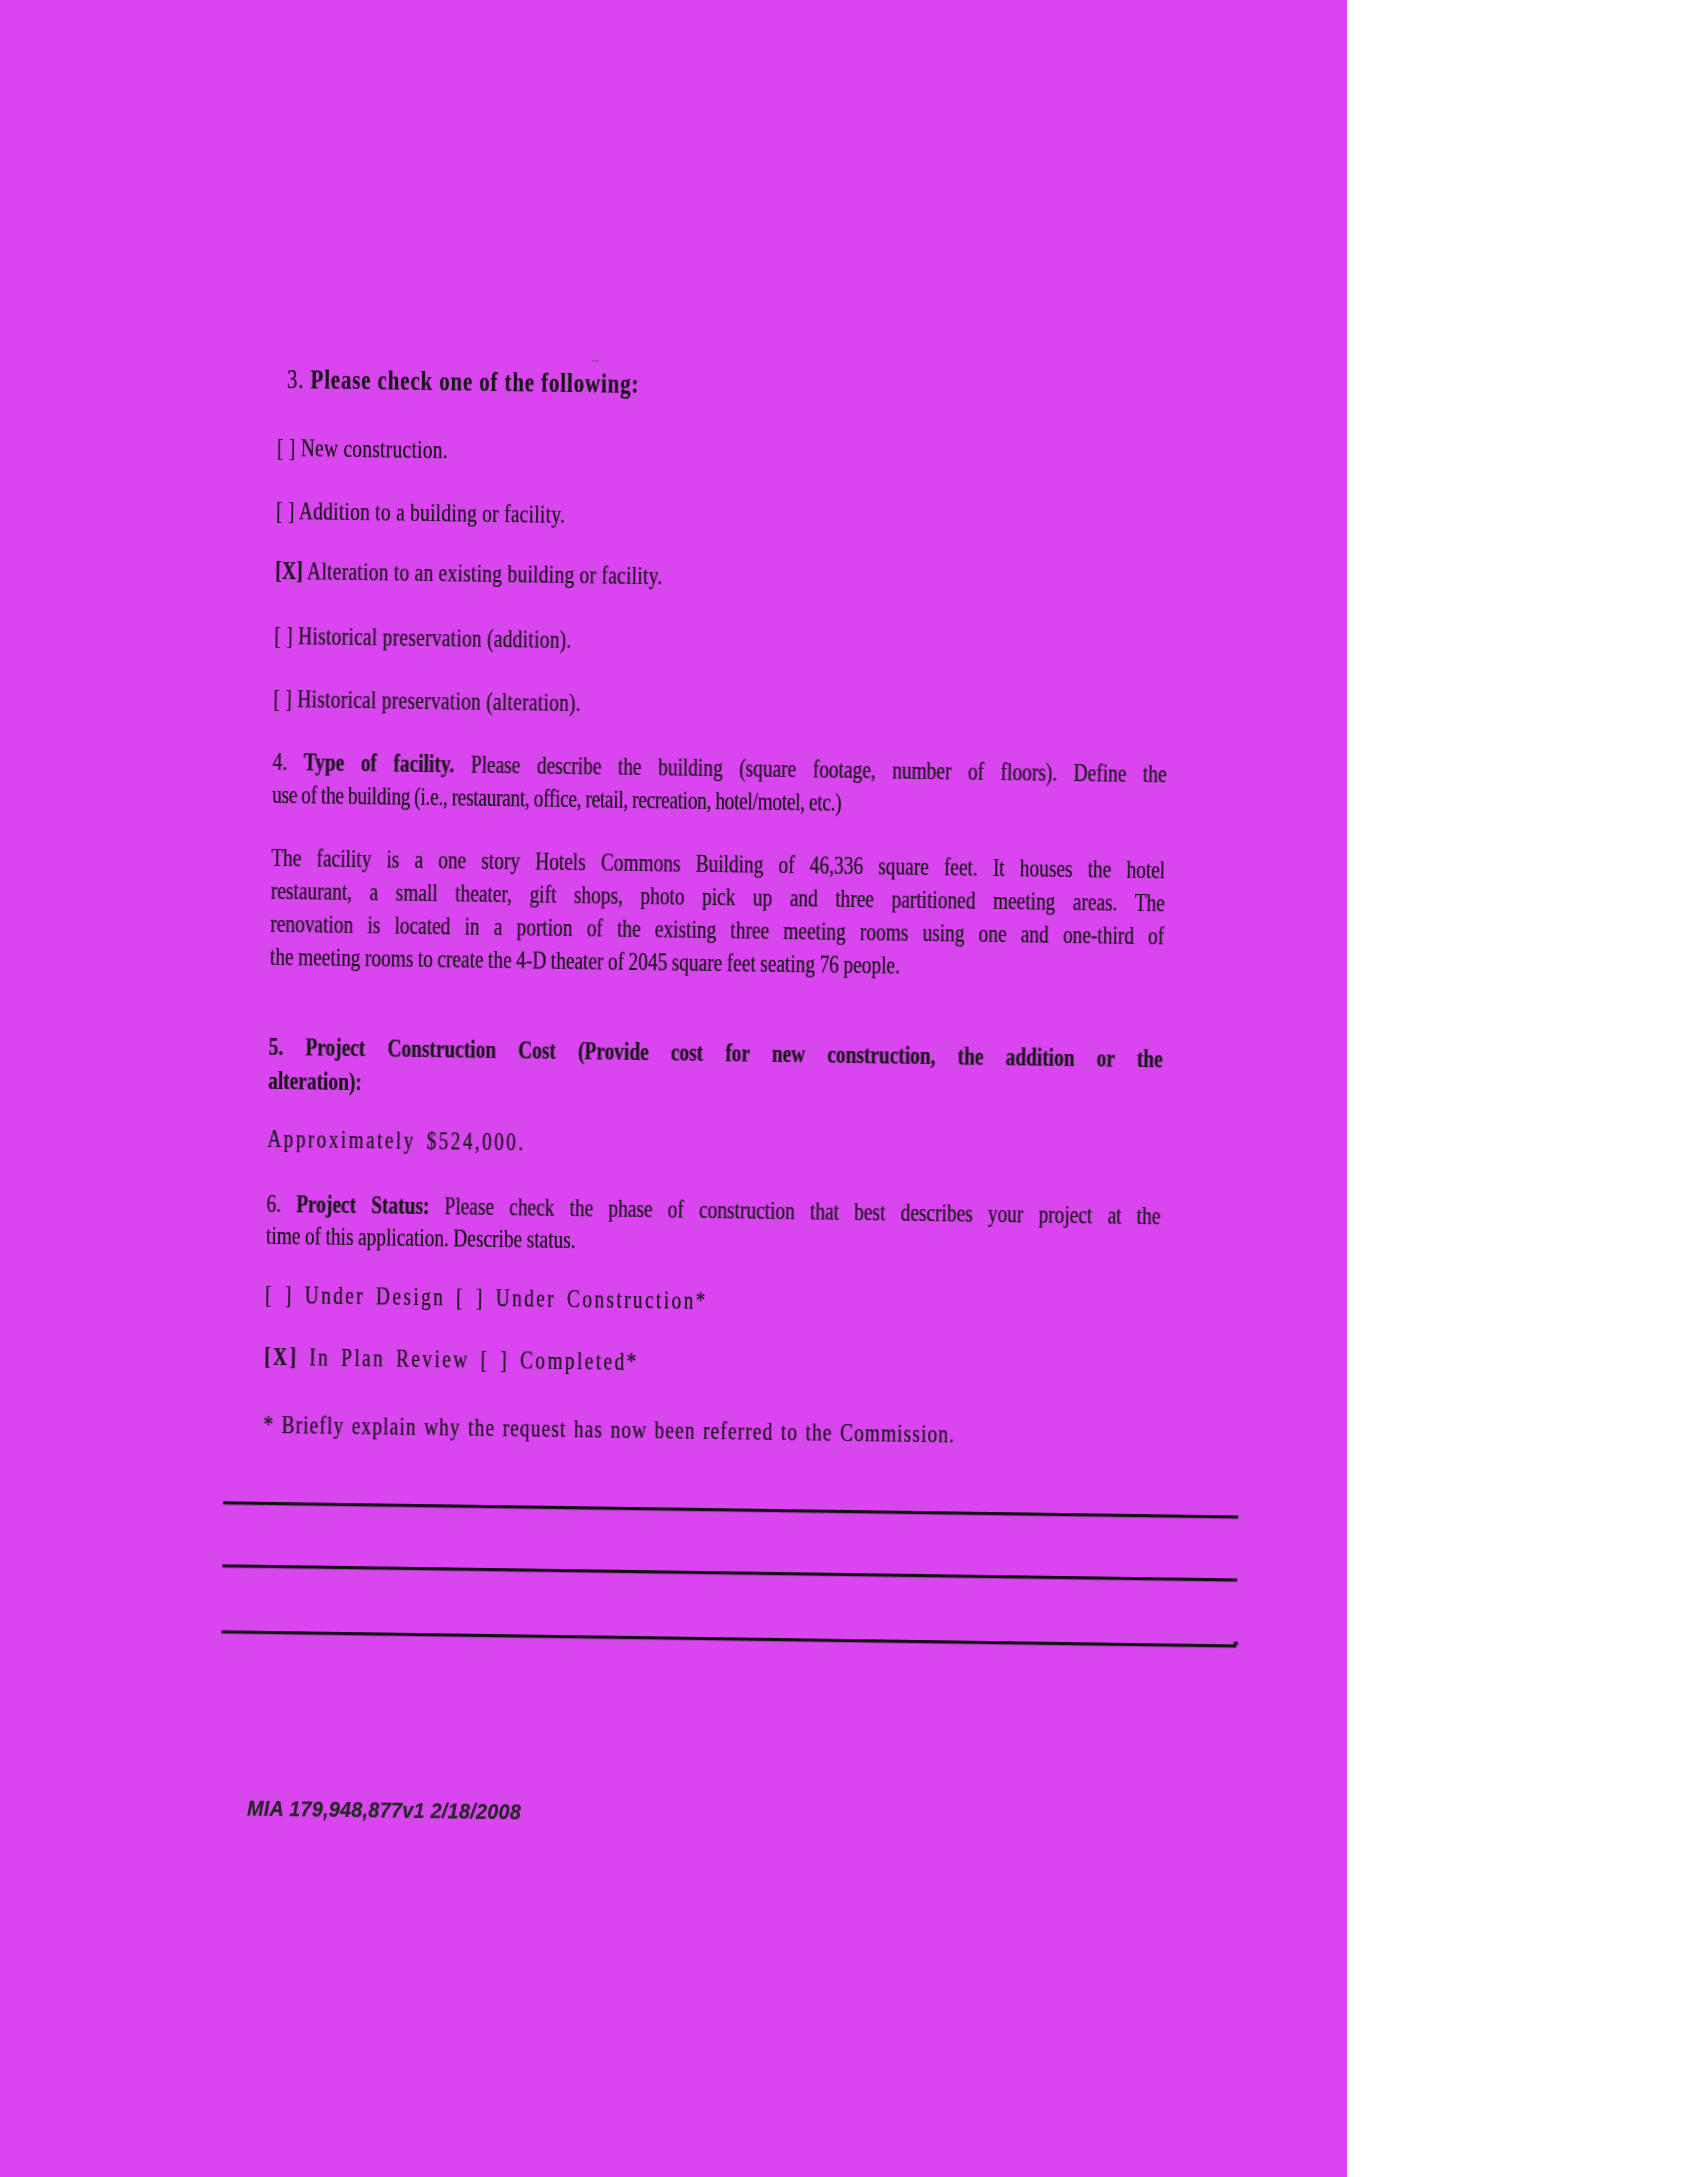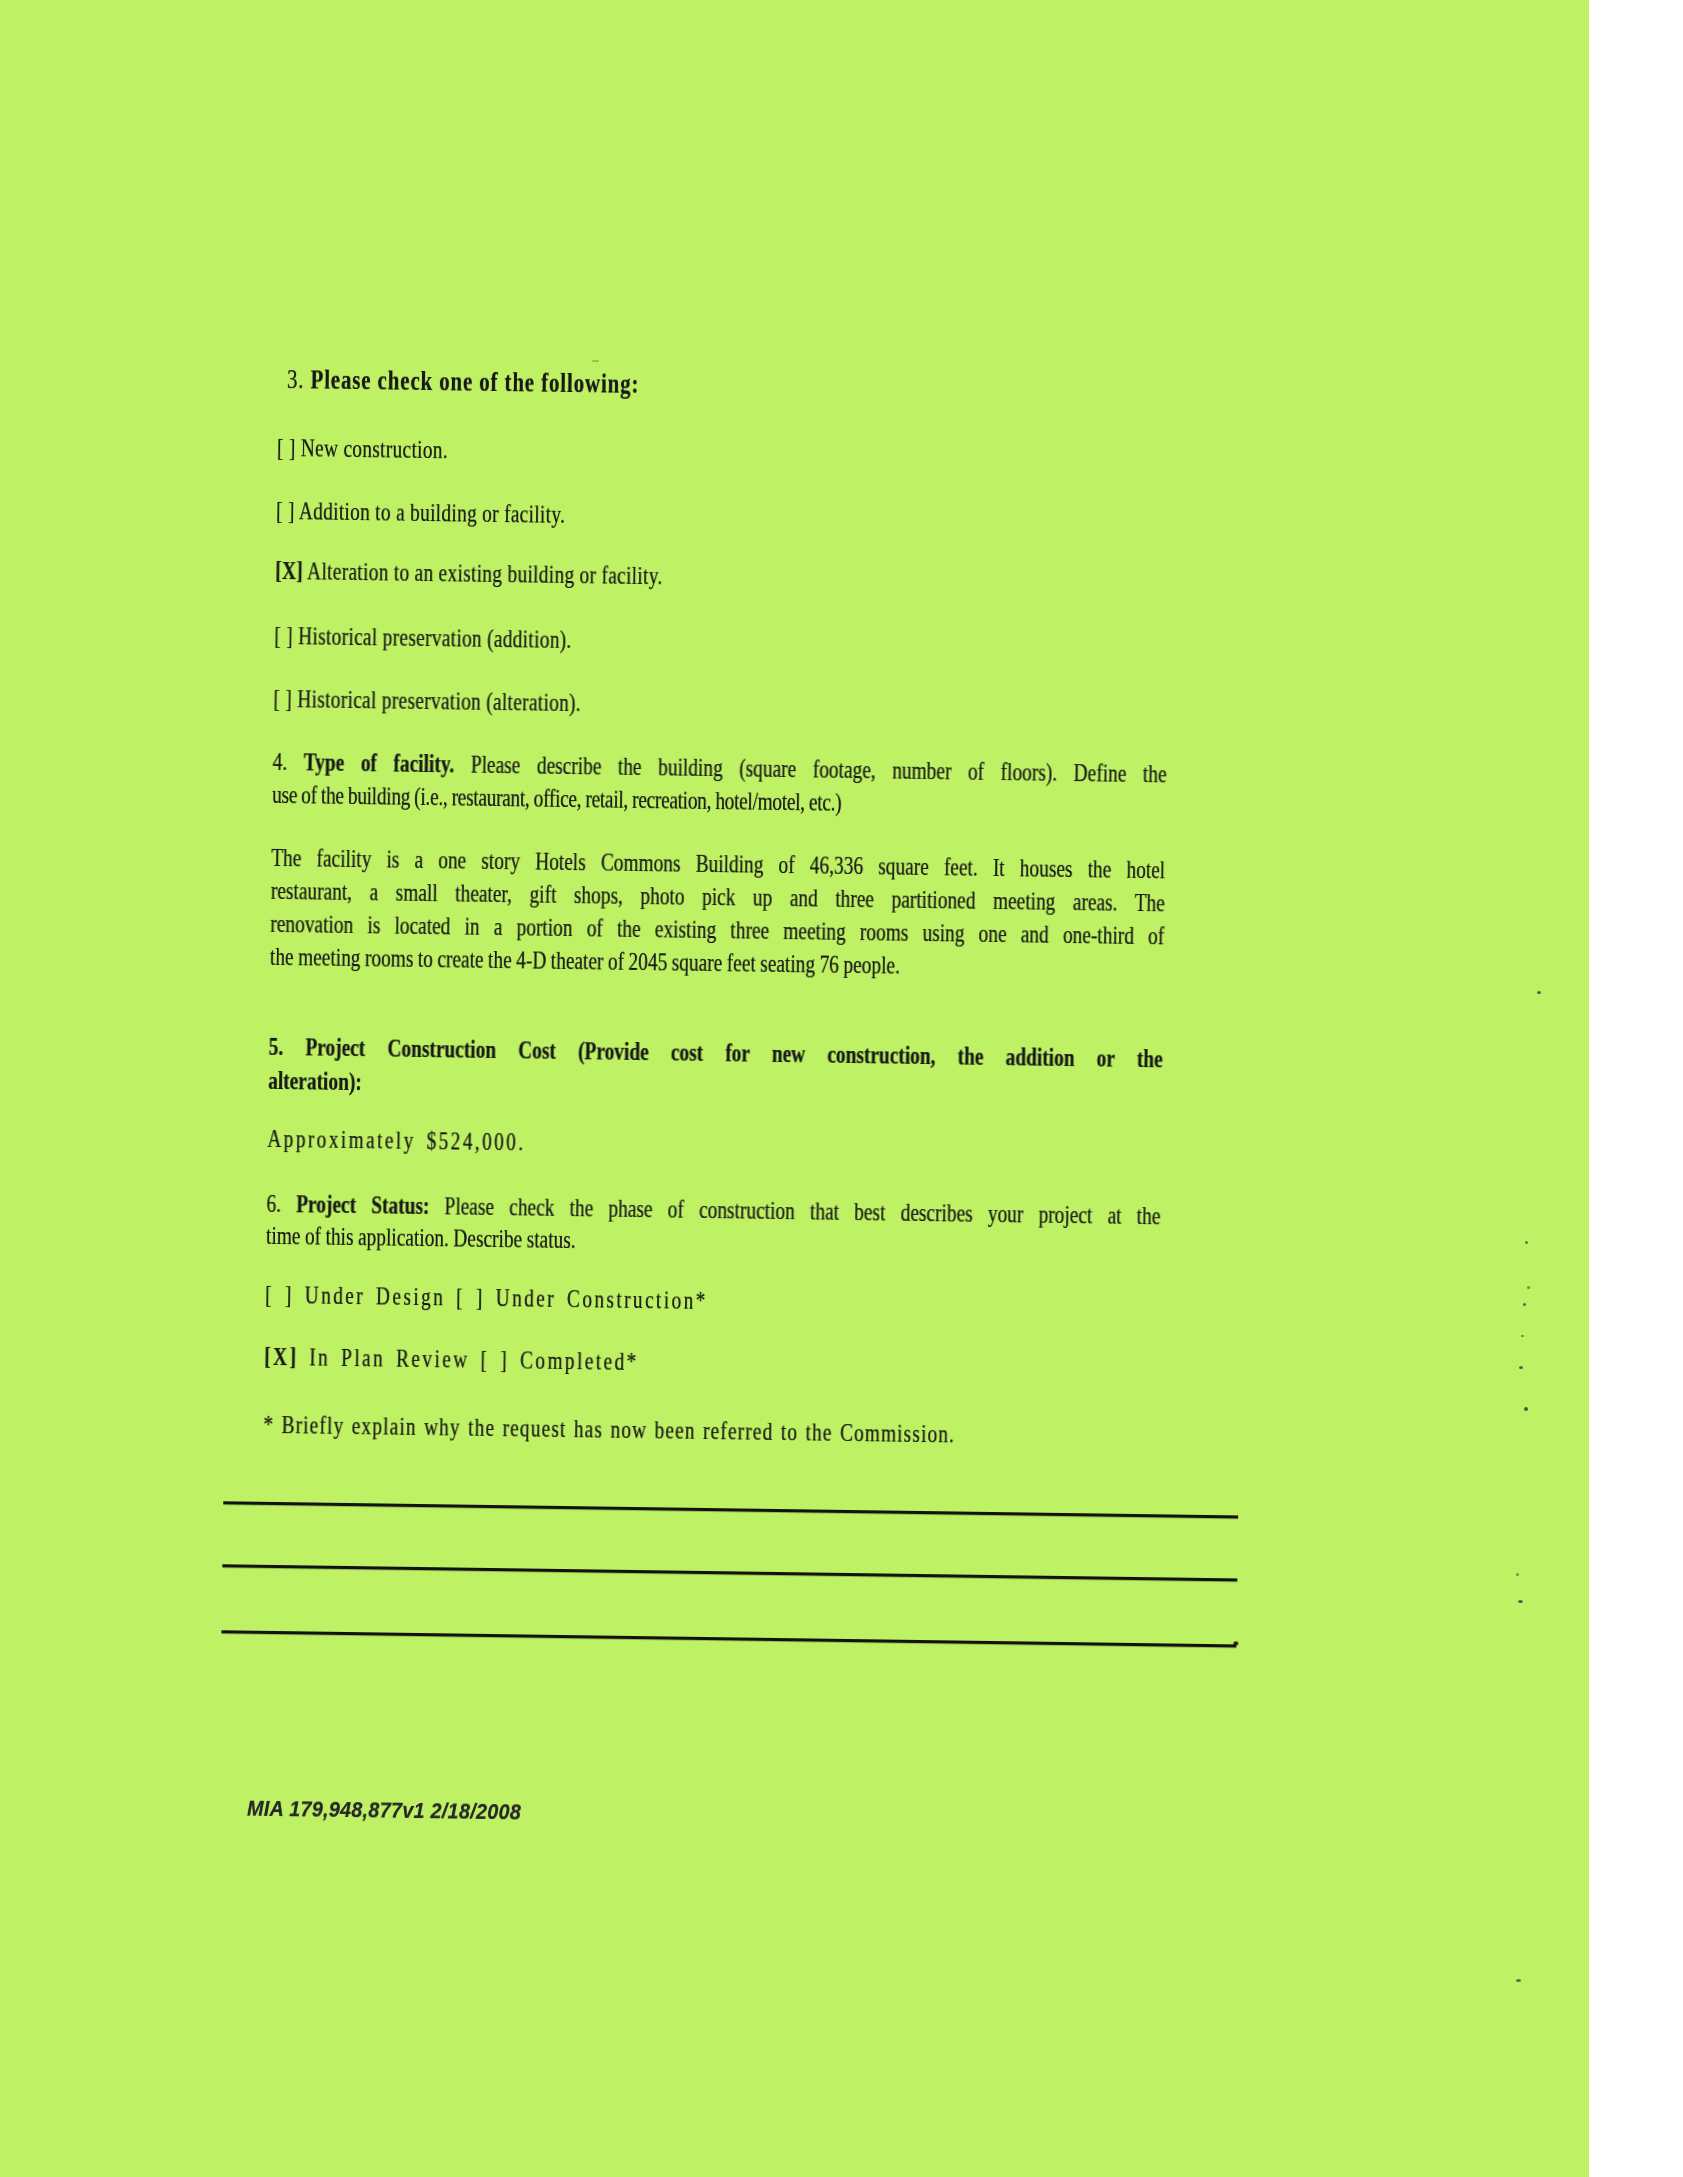--- a/index.html
+++ b/index.html
@@ -1,19 +1,19 @@
 <!DOCTYPE html>
 <html><head>
 <meta charset="utf-8">
 <style>
   html,body{margin:0;padding:0;background:#ffffff;}
   .page{
     position:relative;
-    width:1589px;height:2177px;
-    background:#bef264;
+    width:1347px;height:2177px;
+    background:#d946ef;
     overflow:hidden;
     font-family:"Liberation Serif", serif;
     color:#1b1b1b;
   }
   
   .skew{
     position:absolute;inset:0;
     transform:rotate(0.8deg);
     transform-origin:284px 376px;
     filter:blur(0.2px) contrast(1.04);

